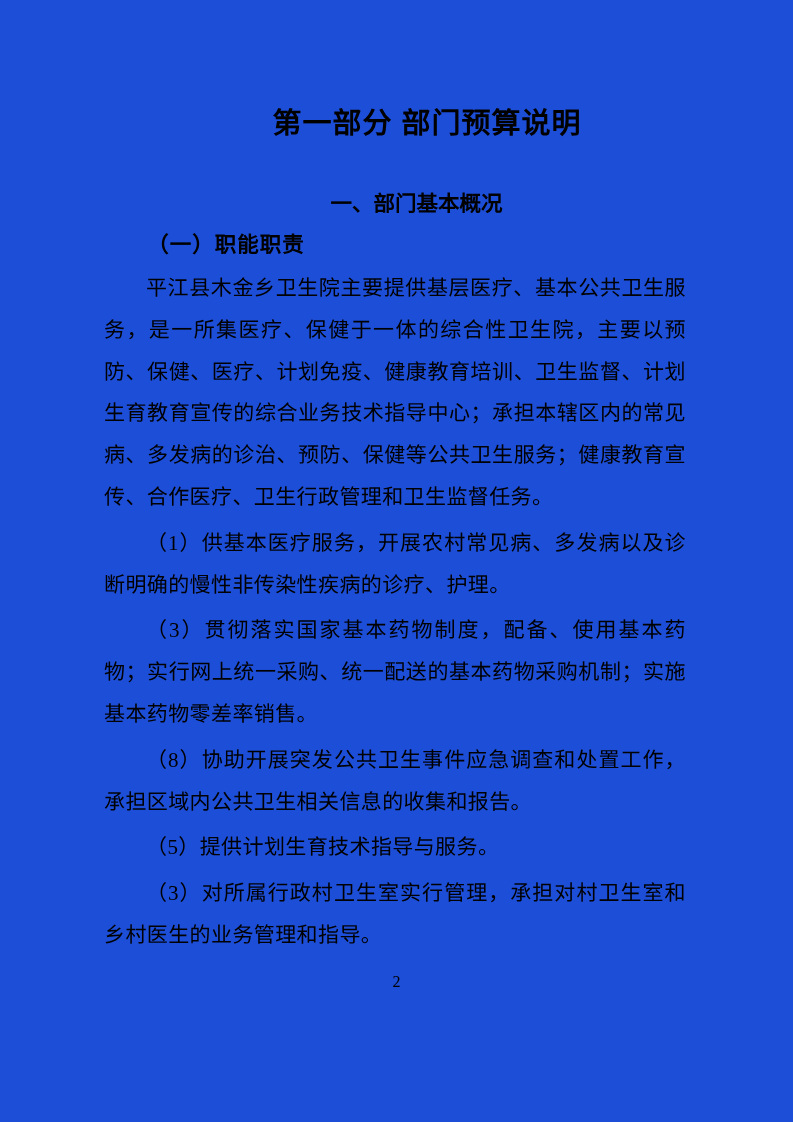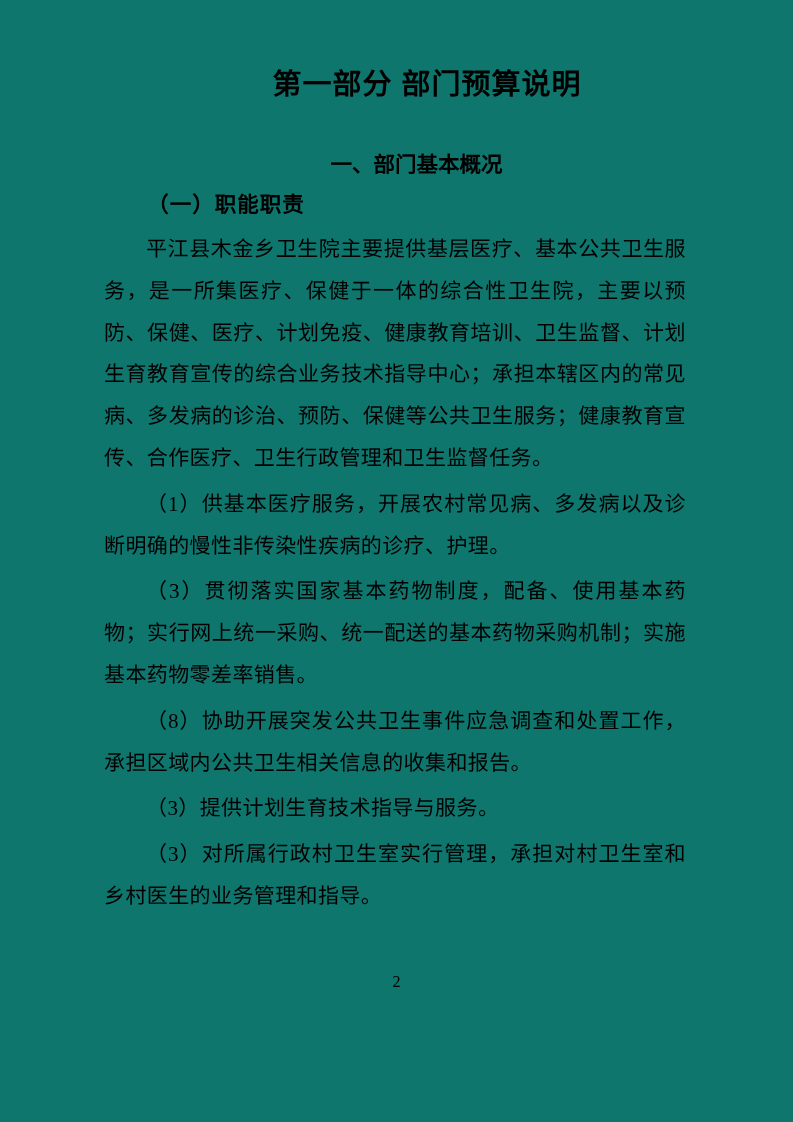--- a/index.html
+++ b/index.html
@@ -6,25 +6,25 @@
   html, body {
     margin: 0;
     padding: 0;
     background: #ffffff;
   }
   .page {
     position: relative;
     width: 793px;
     height: 1122px;
     margin: 0 auto;
-    background: #0f766e;
+    background: #1d4ed8;
     overflow: hidden;
     color: #000000;
     box-sizing: border-box;
-    padding-top: 64px;
+    padding-top: 103px;
   }
   .content {
     margin-left: 100px;
     margin-right: 103px; 
   }
   .doc-title {
     text-align: center;
     position: relative;
     left: 32px; 
     font-family: "Liberation Sans", "DejaVu Sans", sans-serif;
@@ -37,21 +37,21 @@
   .section-heading {
     font-family: "Liberation Sans", "DejaVu Sans", sans-serif;
     font-weight: 700;
     font-size: 21.5px;
     line-height: 26px;
     margin: 48px 0 0 0;
     text-indent: 2em;
     text-align: center;
   }
   .subsection-heading {
-    font-family: Liberation Mono, monospace;
+    font-family: Liberation Sans, sans-serif;
     font-weight: 700;
     font-size: 21.5px;
     line-height: 26px;
     margin: 15px 0 0 0;
     text-indent: 2.2em;
     letter-spacing: 1px;
   }
   .body-text {
     margin-top: 10px;
   }
@@ -86,20 +86,20 @@
 
     <h2 class="section-heading">一、部门基本概况</h2>
 
     <h3 class="subsection-heading">（一）职能职责</h3>
 
     <div class="body-text">
       <p>平江县木金乡卫生院主要提供基层医疗、基本公共卫生服务，是一所集医疗、保健于一体的综合性卫生院，主要以预防、保健、医疗、计划免疫、健康教育培训、卫生监督、计划生育教育宣传的综合业务技术指导中心；承担本辖区内的常见病、多发病的诊治、预防、保健等公共卫生服务；健康教育宣传、合作医疗、卫生行政管理和卫生监督任务。</p>
       <p>（1）供基本医疗服务，开展农村常见病、多发病以及诊断明确的慢性非传染性疾病的诊疗、护理。</p>
       <p>（3）贯彻落实国家基本药物制度，配备、使用基本药物；实行网上统一采购、统一配送的基本药物采购机制；实施基本药物零差率销售。</p>
       <p>（8）协助开展突发公共卫生事件应急调查和处置工作，承担区域内公共卫生相关信息的收集和报告。</p>
-      <p>（3）提供计划生育技术指导与服务。</p>
+      <p>（5）提供计划生育技术指导与服务。</p>
       <p>（3）对所属行政村卫生室实行管理，承担对村卫生室和乡村医生的业务管理和指导。</p>
     </div>
 
   </div>
 
   <div class="page-number">2</div>
 </div>
 
 </body></html>

